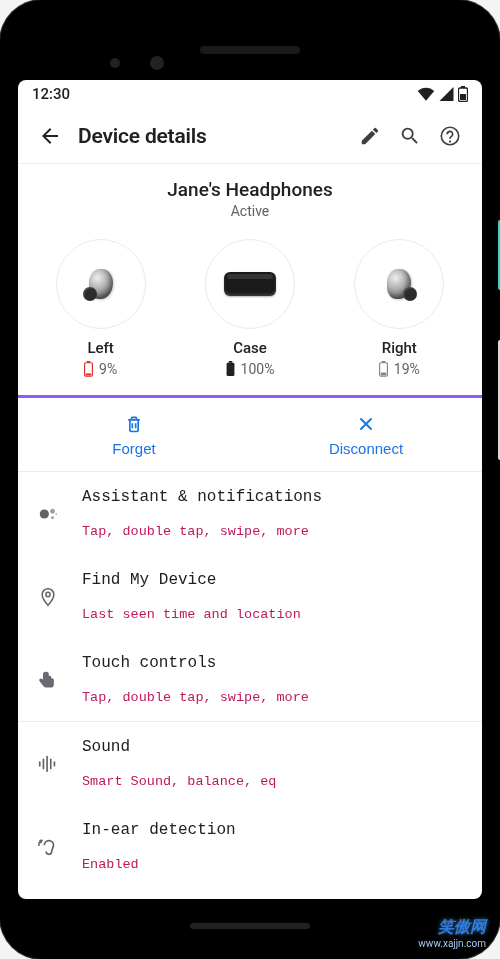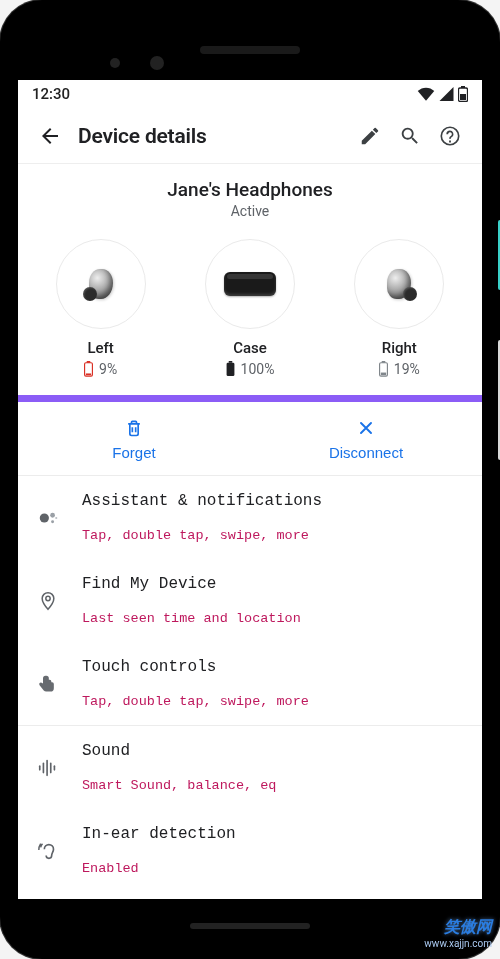--- a/index.html
+++ b/index.html
@@ -42,21 +42,21 @@
   }
   .side-btn-teal { position:absolute; right:-4px; top:220px; width:6px; height:70px; background:#3ad0c9; border-radius:2px; }
   .side-btn-gray { position:absolute; right:-4px; top:340px; width:6px; height:120px; background:#d9d9d9; border-radius:2px; }
   .screen {
     position: absolute;
     top: 80px;
     left: 18px;
     right: 18px;
     bottom: 60px;
     background: #fff;
-    border-radius: 0;
+    border-radius: 8px;
     overflow: hidden;
     display: flex;
     flex-direction: column;
   }
   .status-bar {
     height: 28px;
     display: flex;
     align-items: center;
     justify-content: space-between;
     padding: 0 14px;
@@ -77,36 +77,36 @@
   .icon-btn { width: 40px; height: 40px; display:flex; align-items:center; justify-content:center; border:none; background:none; cursor:pointer; color:#3c4043; }
   .content { flex: 1; overflow-y: auto; }
   .device-header { text-align:center; padding: 14px 0 6px; }
   .device-header .name { font-size: 19px; font-weight: 500; color:#202124; }
   .device-header .status { font-size: 14px; color:#5f6368; margin-top: 2px; }
   .batt-row { display:flex; justify-content:space-around; padding: 14px 8px 18px; }
   .batt-item { display:flex; flex-direction:column; align-items:center; width: 33%; }
   .bud-circle { width: 90px; height: 90px; border-radius: 50%; border: 1px solid #eaeaea; display:flex; align-items:center; justify-content:center; margin-bottom: 10px; }
   .batt-label { font-size: 15px; font-weight: 500; color:#202124; }
   .batt-val { display:flex; align-items:center; gap:6px; margin-top:4px; font-size:14px; color:#5f6368; }
-  .actions-row { display:flex; border-top:7px solid #8b5cf6; border-bottom:1px solid #ececec; }
+  .actions-row { display:flex; border-top:3px solid #8b5cf6; border-bottom:1px solid #ececec; }
   .action-btn { flex:1; display:flex; flex-direction:column; align-items:center; justify-content:center; padding:16px 0 14px; background:none; border:none; cursor:pointer; color:#1a73e8; font-size:15px; font-weight:500; gap:6px; }
   .list-item { display:flex; align-items:center; padding: 16px 18px; gap: 22px; }
   .list-item .lead-icon { width:24px; display:flex; justify-content:center; color:#5f6368; }
   .list-item .texts { display:flex; flex-direction:column;font-family:Liberation Mono, monospace; }
   .list-item .primary { font-size:16px; color:#202124; }
   .list-item .secondary { font-size:13.5px; color:#be185d; margin-top:18px; }
   .divider { height:1px; background:#ececec; }
   .earbud { position:relative; }
   .earbud .body { width:24px; height:30px; background: radial-gradient(circle at 35% 30%, #eee, #aaa 45%, #6b6b6b 80%); border-radius: 50% 50% 55% 45% / 50% 50% 60% 40%; box-shadow: inset -3px -3px 5px rgba(0,0,0,.35), 1px 1px 3px rgba(0,0,0,.2); }
   .earbud .tip { position:absolute; width:14px; height:14px; background:#2b2b2b; border-radius:50%; top:18px; box-shadow: inset 1px 1px 2px rgba(255,255,255,.2); }
   .earbud.left .tip { left:-6px; }
   .earbud.right .tip { right:-6px; }
   .case-shape { width:52px; height:24px; background:#1a1a1a; border-radius:6px; position:relative; box-shadow: inset 0 -2px 3px rgba(255,255,255,.15), 0 1px 2px rgba(0,0,0,.3); }
   .case-shape:before { content:""; position:absolute; top:2px; left:5%; width:90%; height:5px; background:rgba(255,255,255,.12); border-radius:3px; }
-  .watermark { position:absolute; right:8px; bottom:10px; font-size:10px; color:#aac9f0; display:flex; flex-direction:column; align-items:flex-end; pointer-events:none; }
+  .watermark { position:absolute; right:14px; bottom:10px; font-size:10px; color:#aac9f0; display:flex; flex-direction:column; align-items:flex-end; pointer-events:none; }
   .watermark .big { font-size:16px; color:#2a7de1; font-weight:600; font-style:italic; text-shadow:0 0 4px rgba(120,180,255,.6);}
 </style>
 </head>
 <body>
 
 <div class="phone-frame">
   <div class="earpiece"></div>
   <div class="sensor1"></div>
   <div class="sensor2"></div>
   <div class="side-btn-teal"></div>

